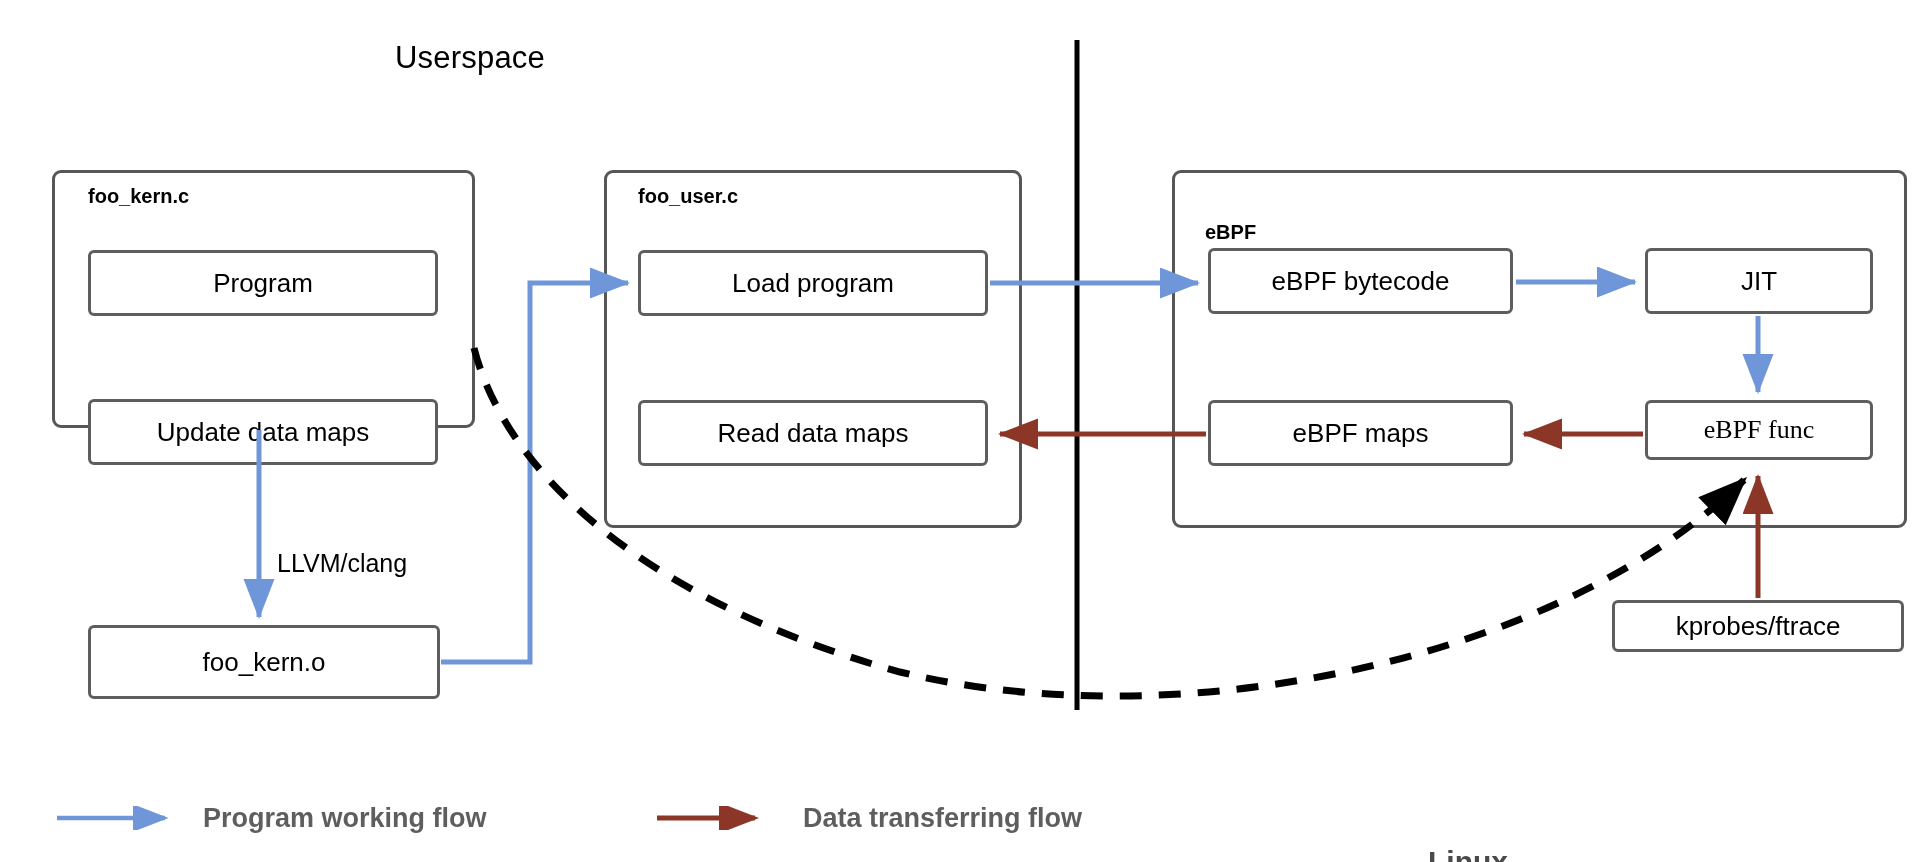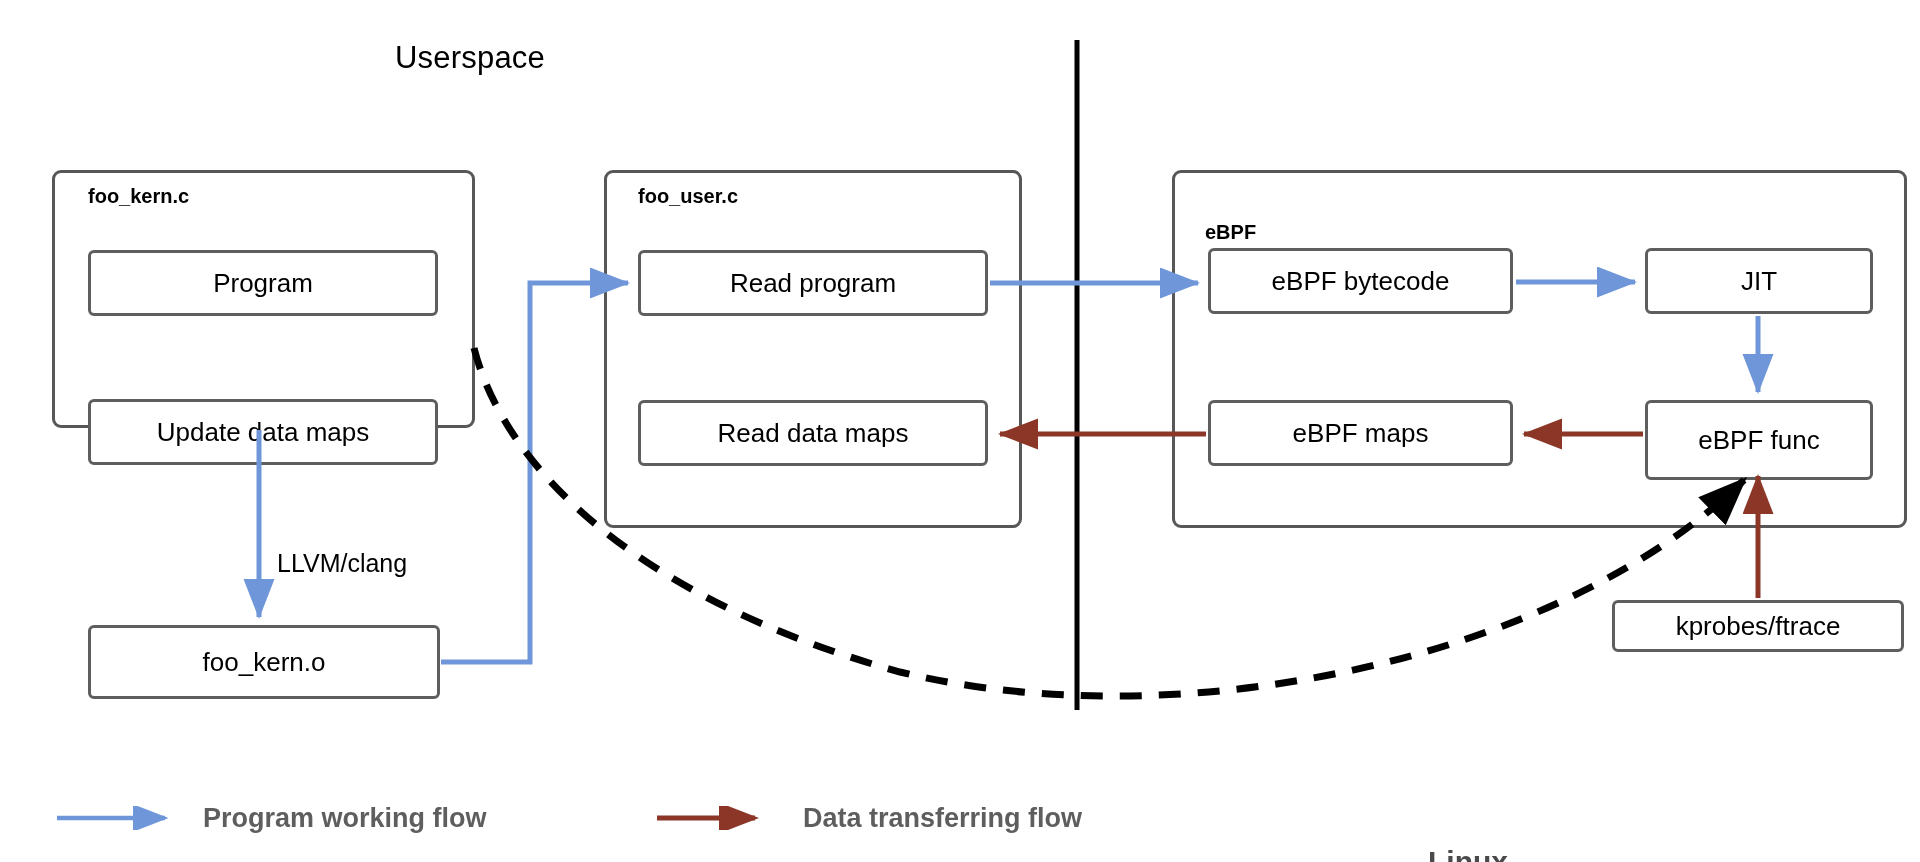--- a/index.html
+++ b/index.html
@@ -107,29 +107,29 @@
   <div class="group-box" style="left:52px; top:170px; width:423px; height:258px;"></div>
   <div class="group-label" style="left:88px; top:185px;">foo_kern.c</div>
   <div class="node-box" style="left:88px; top:250px; width:350px; height:66px;">Program</div>
   <div class="node-box" style="left:88px; top:399px; width:350px; height:66px; top:399px;">Update data maps</div>
 
   <div class="node-box" style="left:88px; top:625px; width:352px; height:74px;">foo_kern.o</div>
   <div class="edge-label" style="left:277px; top:549px;">LLVM/clang</div>
 
   <div class="group-box" style="left:604px; top:170px; width:418px; height:358px;"></div>
   <div class="group-label" style="left:638px; top:185px;">foo_user.c</div>
-  <div class="node-box" style="left:638px; top:250px; width:350px; height:66px;">Read program</div>
+  <div class="node-box" style="left:638px; top:250px; width:350px; height:66px;">Load program</div>
   <div class="node-box" style="left:638px; top:400px; width:350px; height:66px;">Read data maps</div>
 
   <div class="group-box" style="left:1172px; top:170px; width:735px; height:358px;"></div>
   <div class="group-label" style="left:1205px; top:185px;margin-top:36px;">eBPF</div>
   <div class="node-box" style="left:1208px; top:248px; width:305px; height:66px;">eBPF bytecode</div>
   <div class="node-box" style="left:1645px; top:248px; width:228px; height:66px;">JIT</div>
   <div class="node-box" style="left:1208px; top:400px; width:305px; height:66px;">eBPF maps</div>
-  <div class="node-box" style="left:1645px; top:400px; width:228px; height:80px;">eBPF func</div>
+  <div class="node-box" style="left:1645px; top:400px; width:228px; height:60px;font-family:Liberation Serif, serif;">eBPF func</div>
 
   <div class="node-box" style="left:1612px; top:600px; width:292px; height:52px;">kprobes/ftrace</div>
 
   <svg class="layer" viewBox="0 0 1920 862">
     <defs>
       <marker id="arrow-blue" markerWidth="9" markerHeight="9" refX="7.6" refY="3.1" orient="auto" markerUnits="strokeWidth">
         <path d="M0,0 L8,3.1 L0,6.2 z" fill="#6f96d9"></path>
       </marker>
       <marker id="arrow-red" markerWidth="9" markerHeight="9" refX="7.6" refY="3.1" orient="auto" markerUnits="strokeWidth">
         <path d="M0,0 L8,3.1 L0,6.2 z" fill="#8b3626"></path>

